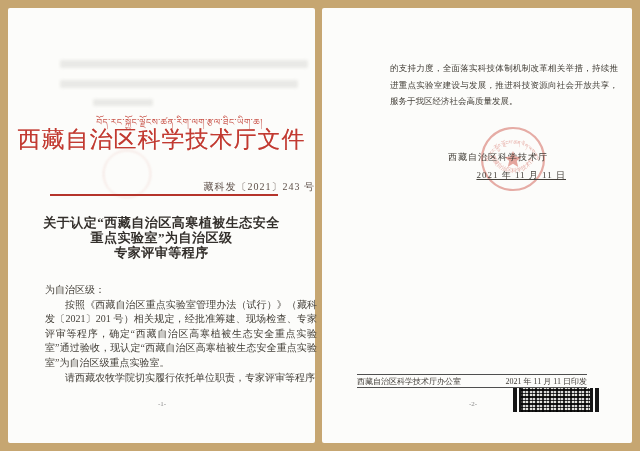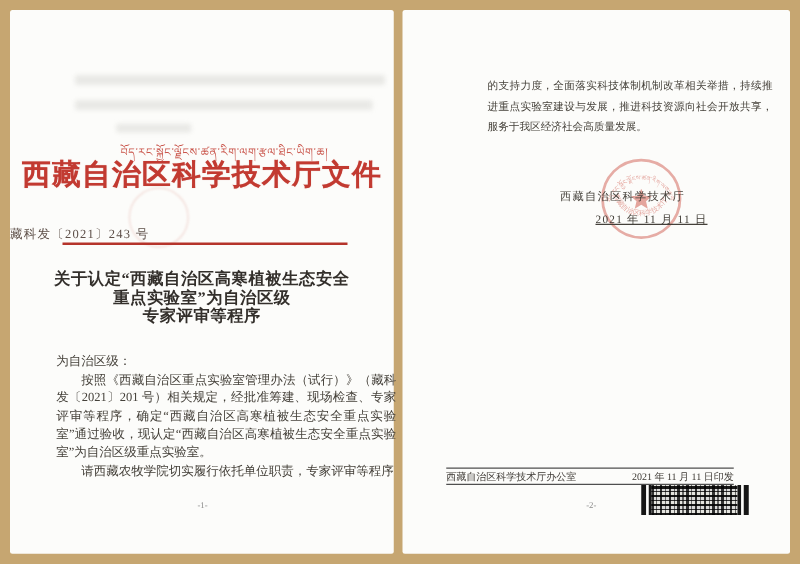--- a/index.html
+++ b/index.html
@@ -12,25 +12,25 @@
 
   
   .bleed { position:absolute; background:#e9e9e6; filter:blur(1.6px); border-radius:2px; }
   .bleed1 { left:52px; top:52px;  width:248px; height:8px; }
   .bleed2 { left:52px; top:72px;  width:238px; height:8px; }
   .bleed3 { left:85px; top:91px;  width:60px;  height:7px; }
 
   .tibetan-header { position:absolute; top:104px; left:0; width:100%; text-align:center;
     color:#c9544a; font-size:9px; letter-spacing:0.5px;padding-left:36px; }
   .red-title { position:absolute; top:116px; left:0; width:100%; text-align:center;
-    color:#c23a31; font-size:23px; font-weight:bold; letter-spacing:1px;
+    color:#c23a31; font-size:23px; font-weight:normal; letter-spacing:1px;
     text-shadow:0 0 0.6px rgba(194,58,49,.6); }
   .ghost-seal { position:absolute; left:95px; top:142px; width:48px; height:48px;
     border:1.5px solid rgba(214,130,120,.28); border-radius:50%; filter:blur(1px); }
-  .doc-number { position:absolute; top:172px; left:0; width:100%; text-align:left;
+  .doc-number { position:absolute; top:172px; left:0; width:100%; text-align:right;
     color:#5d4f48; font-size:10px; letter-spacing:1px; }
   .red-divider { position:absolute; top:186px; left:42px; width:228px; height:2px;
     background:#b5342b; }
 
   .notice-title { position:absolute; top:208px; left:0; width:100%; text-align:center;
     color:#332f2b; font-weight:bold; font-size:13px; line-height:14.8px; letter-spacing:0.5px; }
 
   .body1 { position:absolute; left:37px; top:275px; width:272px; color:#45413a;
     font-size:10px; line-height:14.6px; text-align:justify; }
   .body1 p.para { text-indent:2em; }

